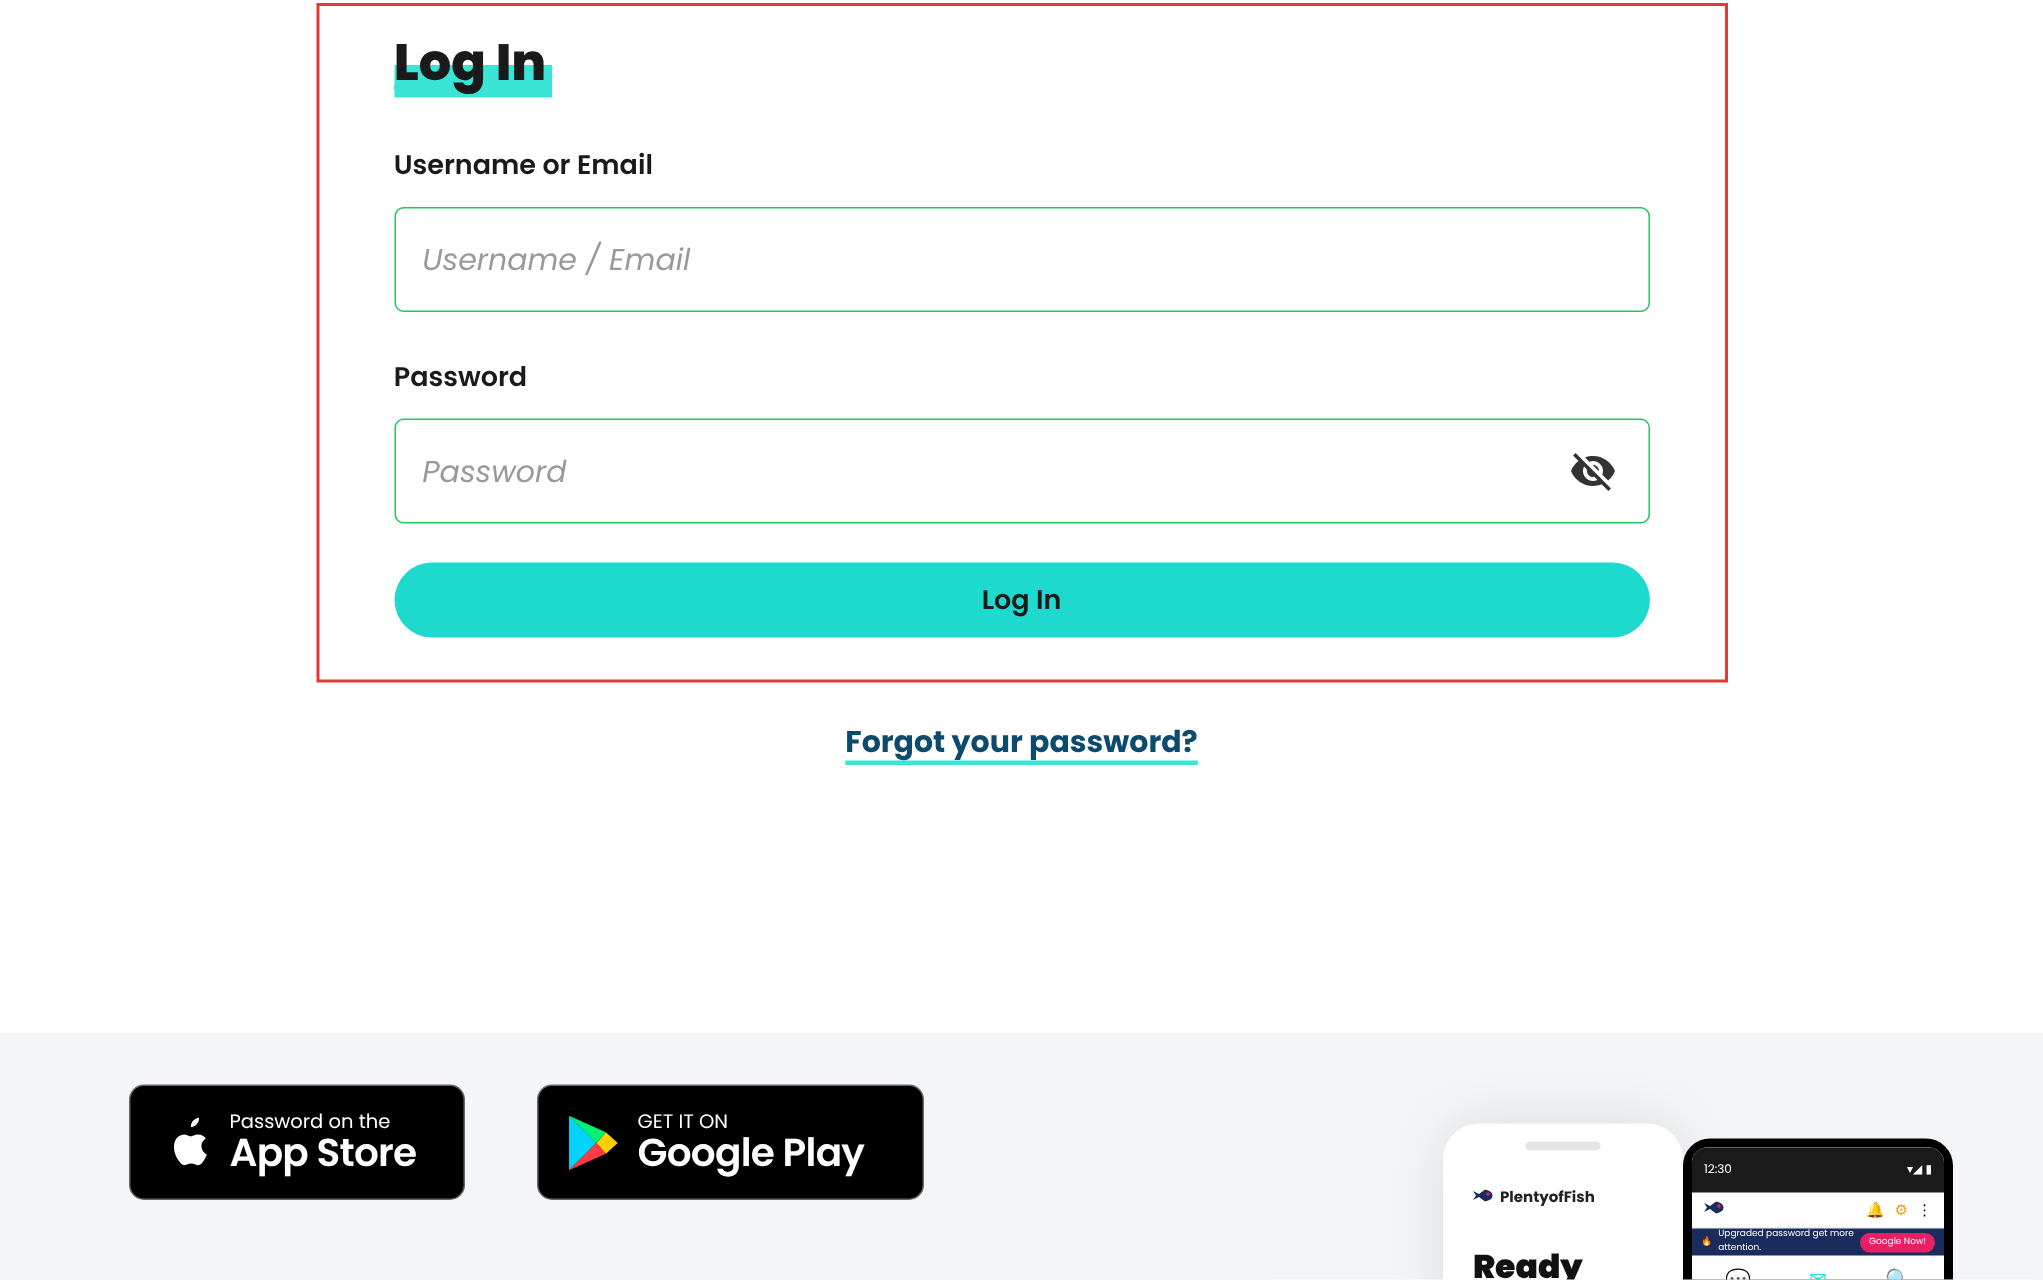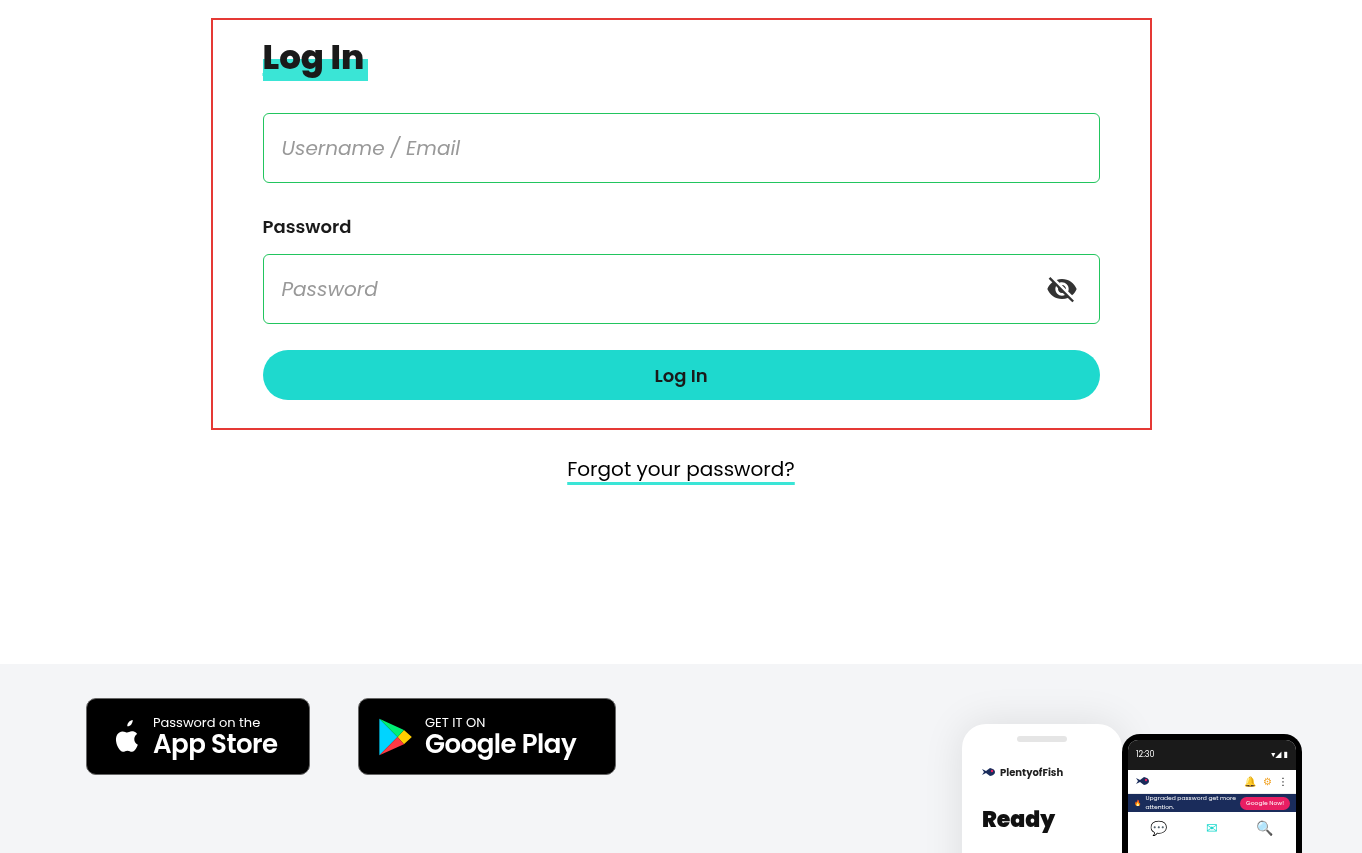--- a/index.html
+++ b/index.html
@@ -9,21 +9,21 @@
     }
     body {
       font-family: 'Poppins', -apple-system, BlinkMacSystemFont, sans-serif;
       background: #fff;
       width: 1362px;
       height: 853px;
       overflow: hidden;
     }
     .login-container {
       border: 2px solid #e53935;
-      margin: 18px auto 0;
+      margin: 2px auto 0;
       width: 941px;
       padding: 12px 50px 28px;
     }
     .login-title {
       font-size: 34px;
       font-weight: 800;
       color: #1a1a1a;
       display: inline;
       text-decoration: underline;
       text-decoration-color: #3ae5d6;
@@ -83,22 +83,22 @@
       cursor: pointer;
       margin-top: 26px;
       font-family: inherit;
     }
     .forgot-link {
       text-align: center;
       margin-top: 24px;
     }
     .forgot-link a {
       font-size: 20px;
-      font-weight: 400;
-      color: #000000;
+      font-weight: 700;
+      color: #0c4a6e;
       text-decoration: underline;
       text-decoration-color: #3ae5d6;
       text-decoration-thickness: 3px;
       text-underline-offset: 6px;
       cursor: pointer;
     }
     .apps-section {
       background: #f4f5f7;
       margin-top: 180px;
       padding: 34px 86px 0;
@@ -273,20 +273,21 @@
       font-size: 14px;
     }
   </style>
 </head>
 <body>
 
 <div class="login-container">
   <h1 class="login-title">Log In</h1>
 
   <div class="field-group">
+    <label class="field-label">Username or Email</label>
     <input type="text" class="text-input" placeholder="Username / Email" style="">
   </div>
 
   <div class="field-group">
     <label class="field-label">Password</label>
     <div class="password-wrapper">
       <input type="password" class="text-input" placeholder="Password" style="">
       <span class="eye-icon">
         <svg viewBox="0 0 24 24" fill="currentColor">
           <path d="M12 7c2.76 0 5 2.24 5 5 0 .65-.13 1.26-.36 1.83l2.92 2.92c1.51-1.26 2.7-2.89 3.43-4.75-1.73-4.39-6-7.5-11-7.5-1.4 0-2.74.25-3.98.7l2.16 2.16C10.74 7.13 11.35 7 12 7zM2 4.27l2.28 2.28.46.46C3.08 8.3 1.78 10.02 1 12c1.73 4.39 6 7.5 11 7.5 1.55 0 3.03-.3 4.38-.84l.42.42L19.73 22 21 20.73 3.27 3 2 4.27zM7.53 9.8l1.55 1.55c-.05.21-.08.43-.08.65 0 1.66 1.34 3 3 3 .22 0 .44-.03.65-.08l1.55 1.55c-.67.33-1.41.53-2.2.53-2.76 0-5-2.24-5-5 0-.79.2-1.53.53-2.2zm4.31-.78l3.15 3.15.02-.16c0-1.66-1.34-3-3-3l-.17.01z"></path>

